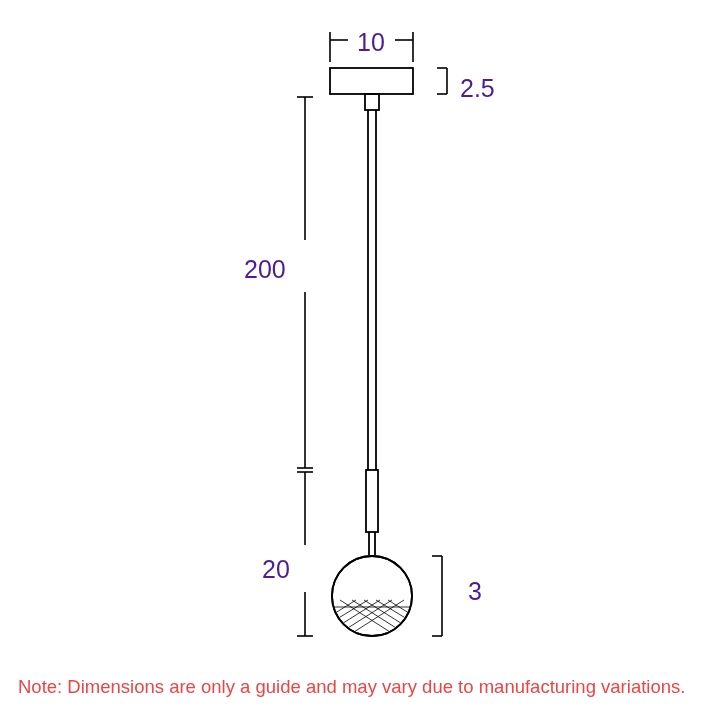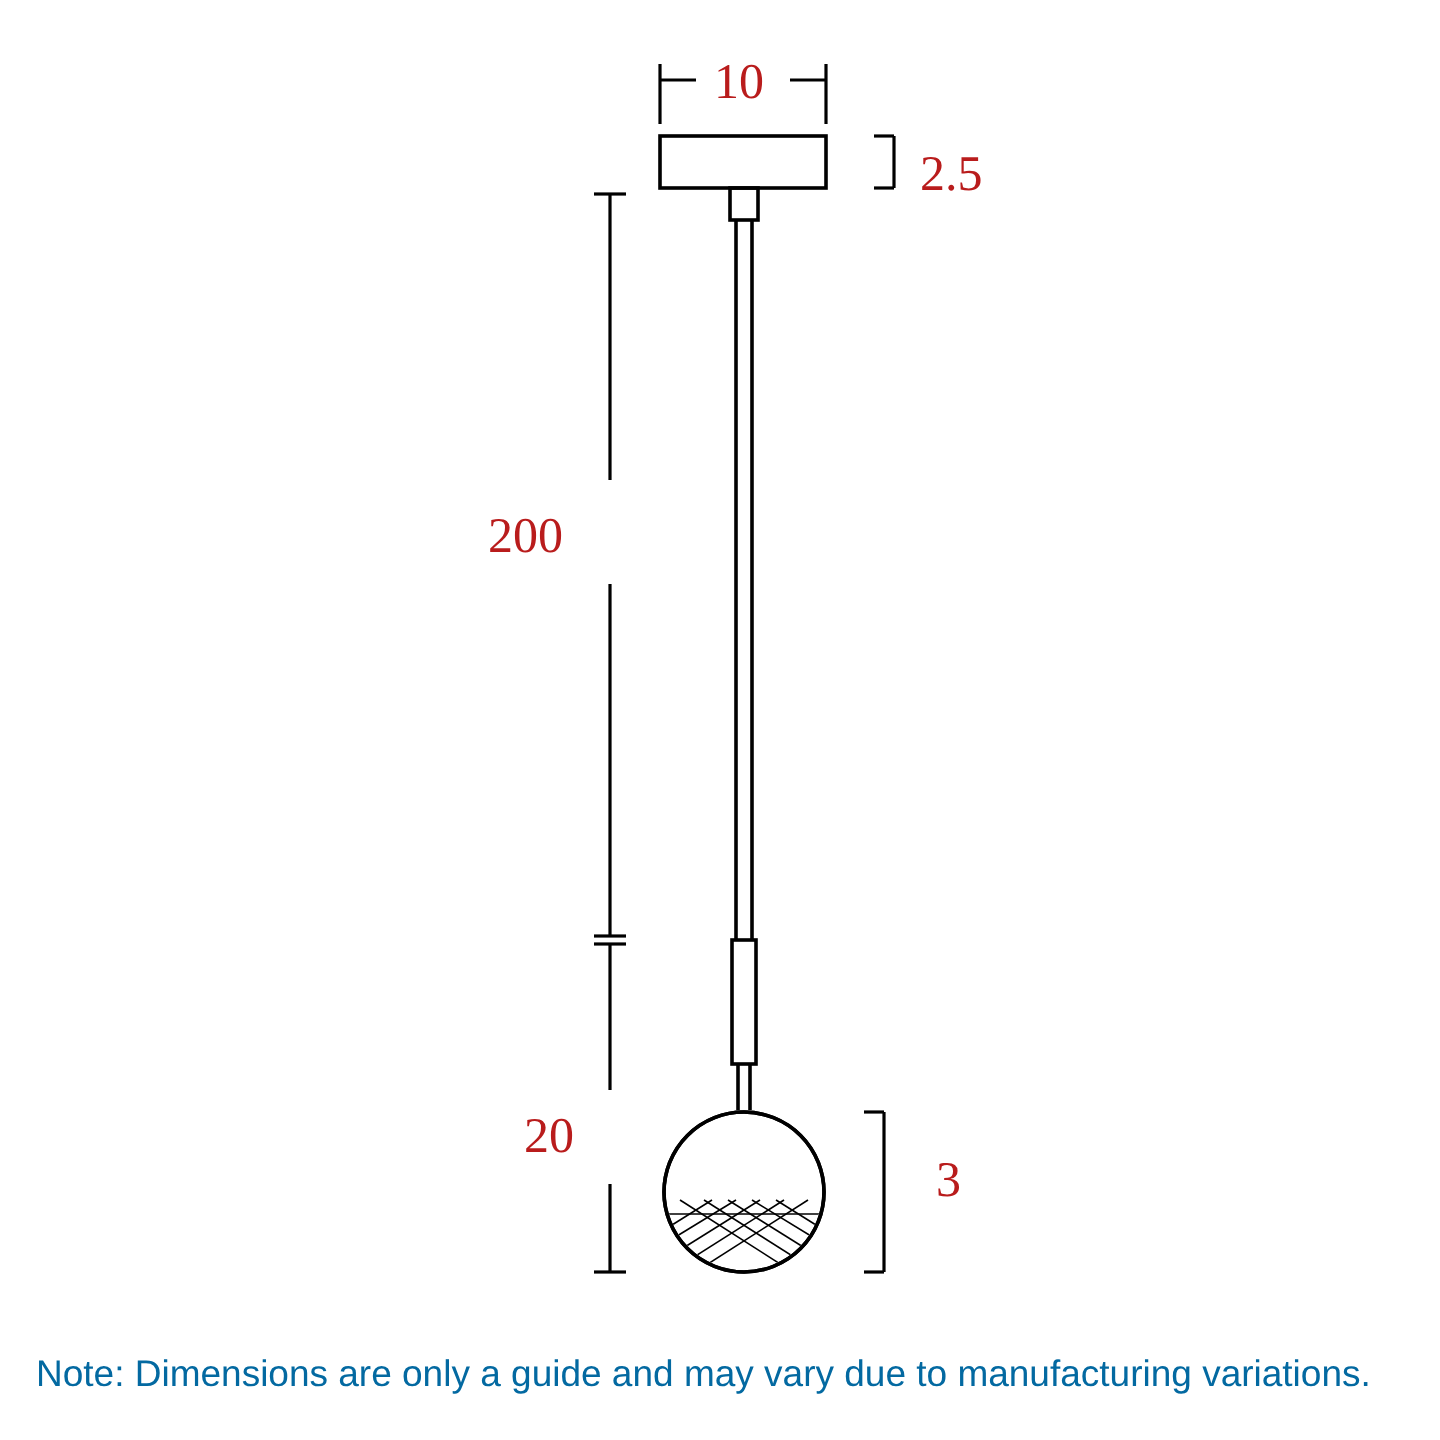--- a/index.html
+++ b/index.html
@@ -19,37 +19,37 @@
     width: 720px;
     height: 720px;
   }
   #drawing {
     position: absolute;
     left: 0;
     top: 0;
   }
   .dim-label {
     position: absolute;
-    font-family: Liberation Serif, serif;
+    font-family: Liberation Sans, sans-serif;
     font-size: 25px;
-    color: #b91c1c;
+    color: #4c1d95;
     white-space: nowrap;
     letter-spacing: 0px;
   }
   #label-width      { left: 357px; top: 28px; }
   #label-canopy     { left: 460px; top: 74px; }
   #label-drop       { left: 244px; top: 255px; text-align: center; }
   #label-head       { left: 262px; top: 555px; text-align: center; }
   #label-diameter   { left: 468px; top: 577px; }
   #note {
     position: absolute;
     left: 18px;
     top: 676px;
     font-size: 18.5px;
-    color: #0369a1;
+    color: #ef4444;
     font-family: "Liberation Sans", sans-serif;
     white-space: nowrap;
   }
 </style>
 </head>
 <body>
 
 <div id="stage">
 
   <svg id="drawing" width="720" height="720" viewBox="0 0 720 720">

